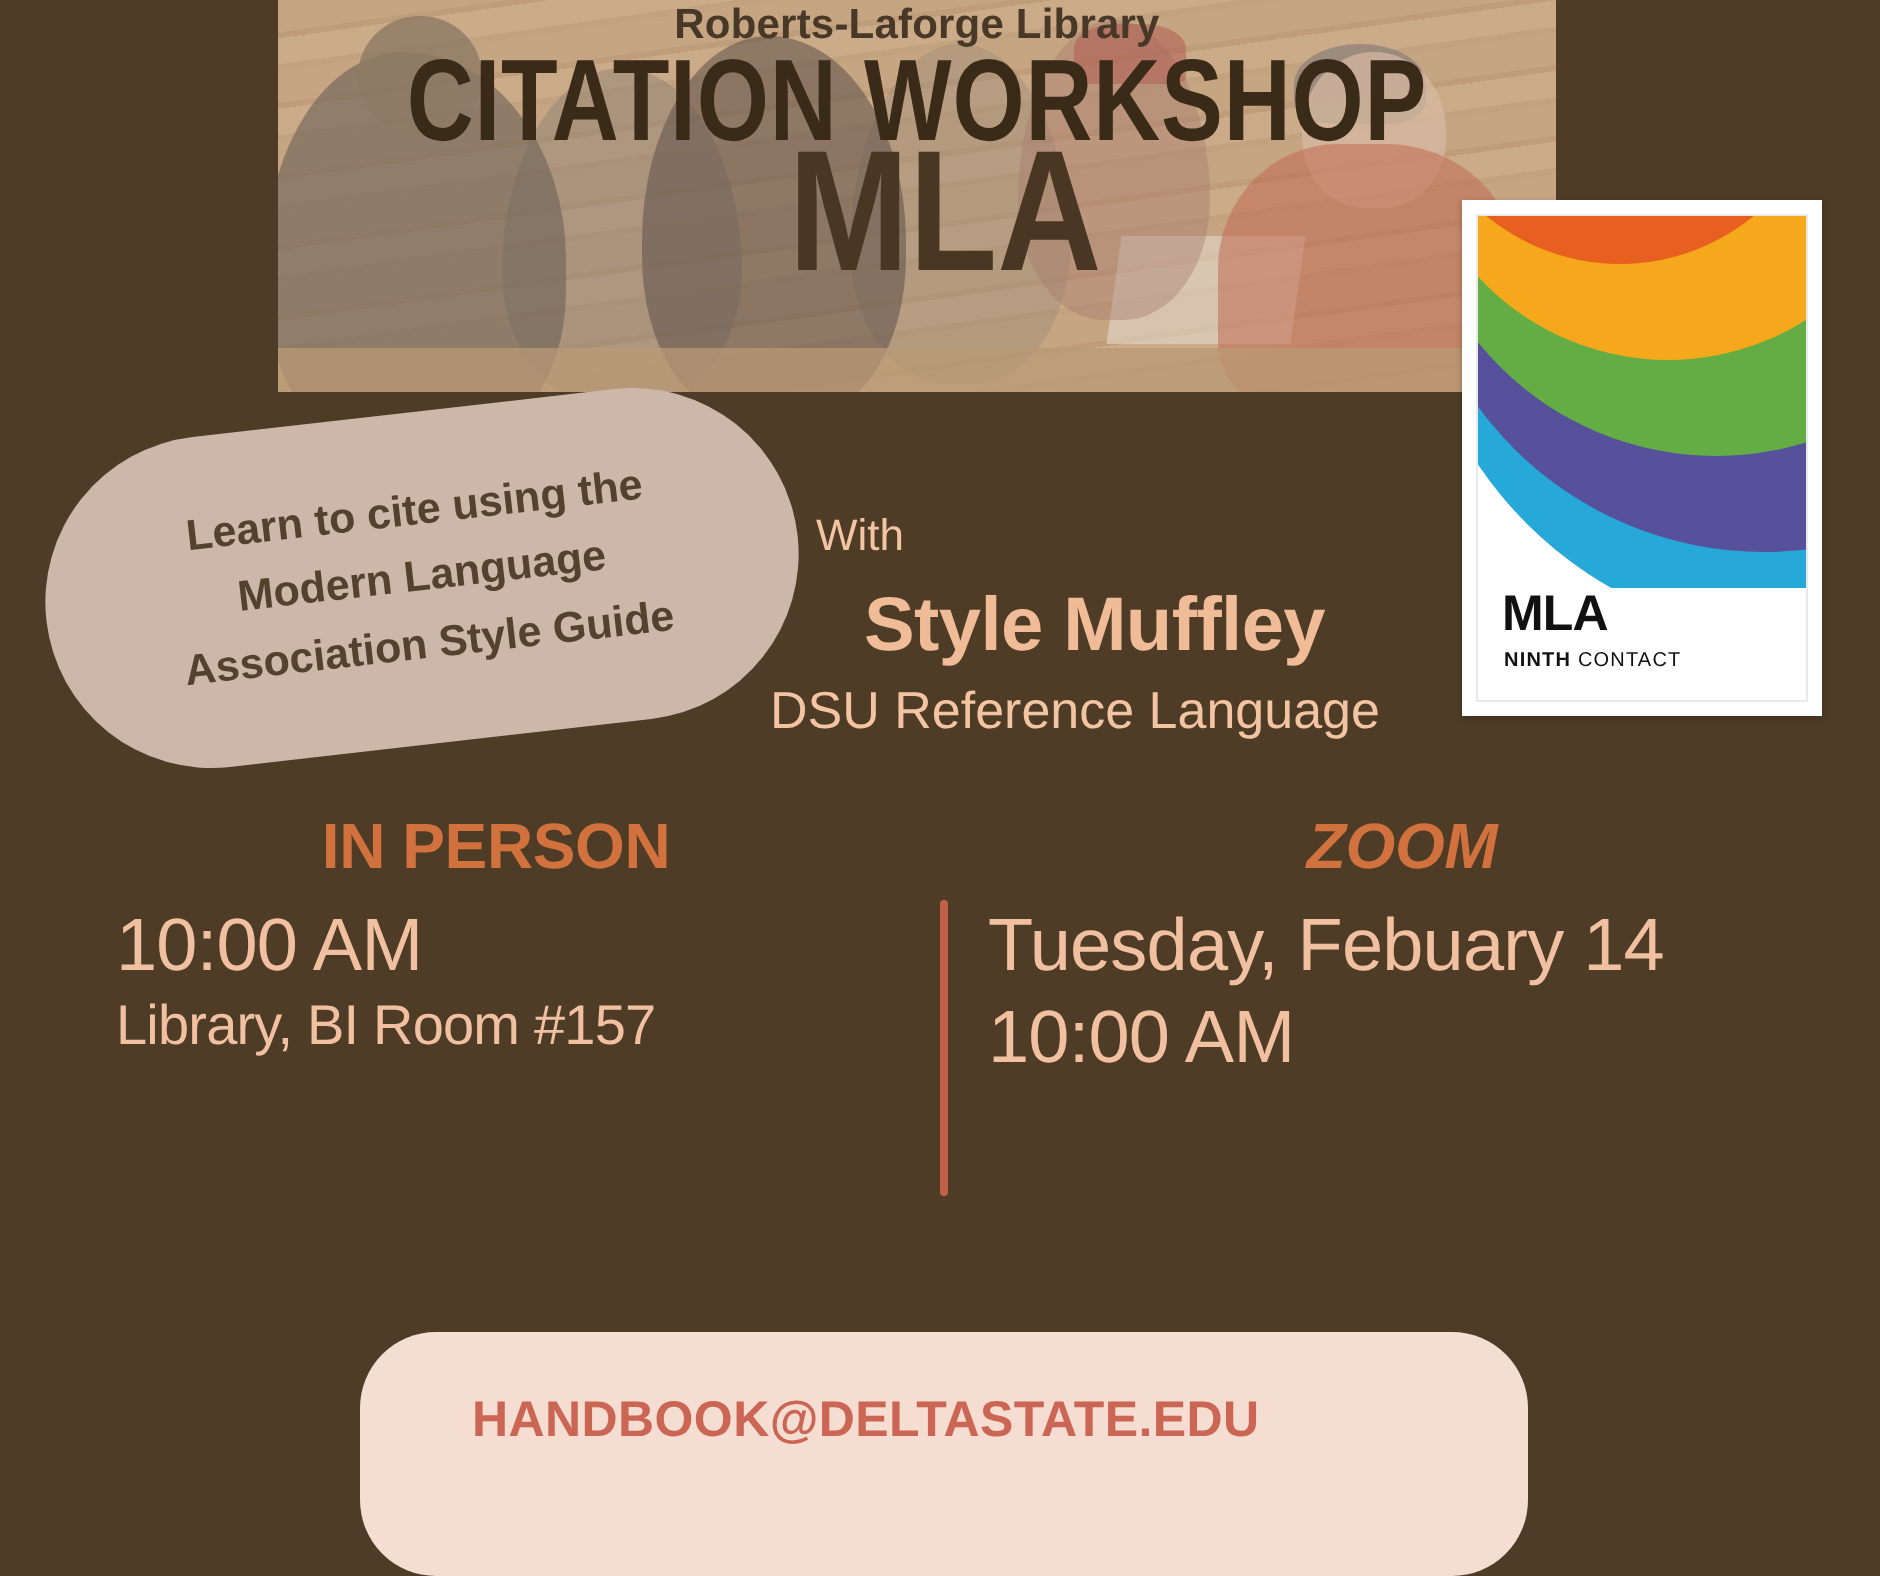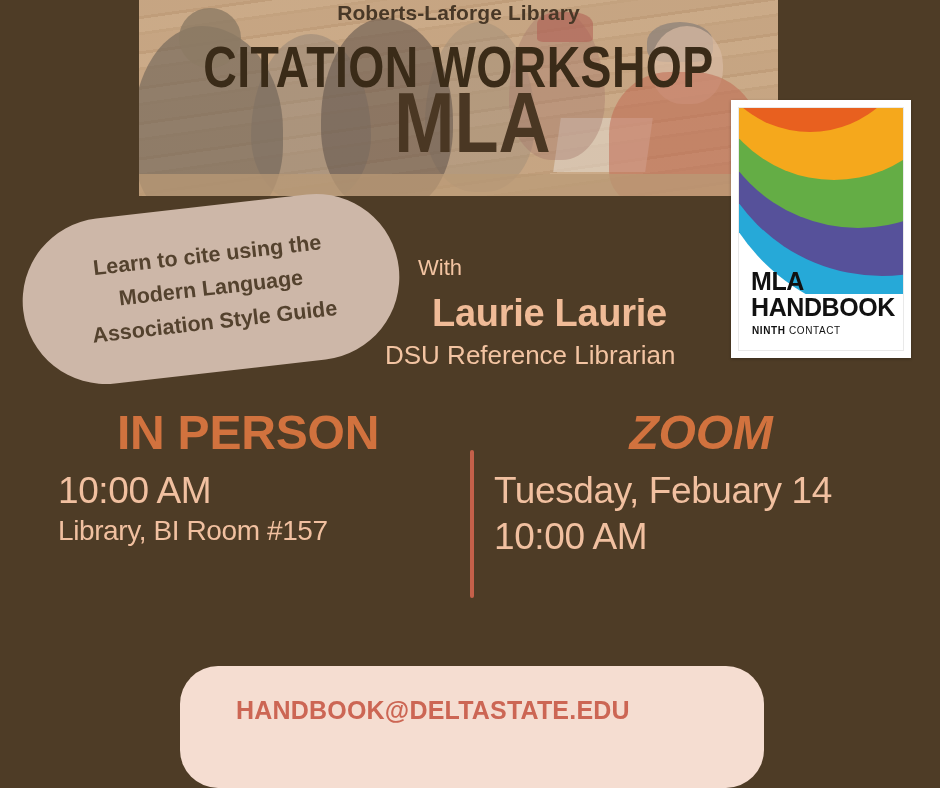--- a/index.html
+++ b/index.html
@@ -106,21 +106,21 @@
     position: absolute; left: 0; bottom: 0; width: 100%; height: 22px;
     background: #b99a76; opacity: 0.75;
   }
 
   .hero-text {
     position: absolute;
     inset: 0;
     text-align: center;
   }
   .kicker {
-    margin: 1px 0 16px 0;
+    margin: 1px 0 0 0;
     font-size: 21px;
     font-weight: bold;
     color: #483827;
     letter-spacing: 0.1px;
   }
   .title-main {
     margin: -2px 0 0 0;
     font-size: 58px;
     font-weight: bold;
     color: #3a2b18;
@@ -216,21 +216,21 @@
     font-weight: bold;
     color: #54422e;
     text-align: center;
     line-height: 1.55;
     padding: 0 22px;
   }
 
   
   .with {
     position: absolute;
-    left: 418px;
+    left: 408px;
     top: 255px;
     font-size: 22px;
     color: #f3c4a2;
   }
   .presenter {
     position: absolute;
     left: 432px;
     top: 292px;
     font-size: 38px;
     font-weight: bold;
@@ -256,21 +256,21 @@
     border-radius: 2px;
   }
   .col {
     position: absolute;
     top: 405px;
   }
   .col-left  { left: 38px;  width: 420px; }
   .col-right { left: 488px; width: 440px; }
 
   .col-head {
-    font-size: 48px;
+    font-size: 32px;
     font-weight: bold;
     color: #d1723e;
     text-align: center;
     margin: 0 0 8px 0;
     letter-spacing: -0.2px;
   }
   .col-right .col-head { text-align: center; margin-left: -14px; font-style: italic; }
 
   .col-line {
     font-size: 37px;
@@ -338,37 +338,36 @@
       <div class="arcs">
         <div class="arc arc-blue"></div>
         <div class="arc arc-purple"></div>
         <div class="arc arc-green"></div>
         <div class="arc arc-yellow"></div>
         <div class="arc arc-orange"></div>
 
       </div>
       <div class="book-title">
         <span>MLA</span><br>
-        <span>HANDBOOK</span>
       </div>
       <div class="book-ed"><b>NINTH</b><span> CONTACT</span></div>
     </div>
   </div>
 
   <div class="bubble">
     <div class="bubble-text">
       <span>Learn to cite using the</span><br>
       <span>Modern Language</span><br>
       <span>Association Style Guide</span>
     </div>
   </div>
 
   <div class="with">With</div>
-  <div class="presenter">Laurie Laurie</div>
-  <div class="presenter-role">DSU Reference Librarian</div>
+  <div class="presenter">Style Muffley</div>
+  <div class="presenter-role">DSU Reference Language</div>
 
   <div class="divider"></div>
 
   <div class="col col-left">
     <p class="col-head">IN PERSON</p>
     <p class="col-line">10:00 AM</p>
     <p class="col-line small">Library, BI Room #157</p>
   </div>
 
   <div class="col col-right">

